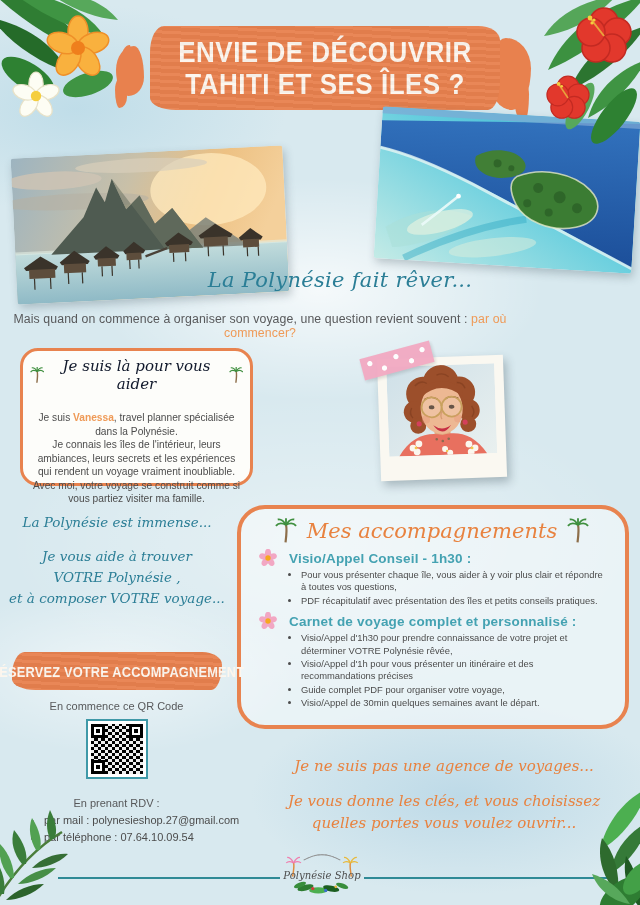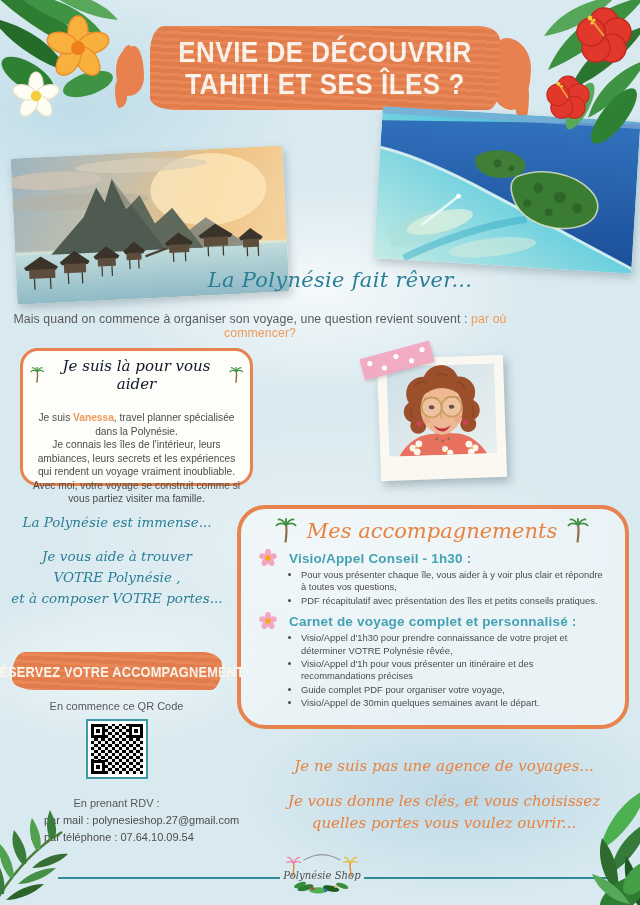--- a/index.html
+++ b/index.html
@@ -350,21 +350,21 @@
           <circle cx="54" cy="76" r="1.3"></circle>
           <circle cx="60" cy="74" r="1.3"></circle>
         </g>
     </svg>
   </div>
 
   <div class="abs immense serif-it">
     <div class="l1">La Polynésie est immense...</div>
     <div>Je vous aide à trouver</div>
     <div>VOTRE Polynésie ,</div>
-    <div>et à composer VOTRE portes...</div>
+    <div>et à composer VOTRE voyage...</div>
   </div>
 
   <div class="abs offers-box">
     <div class="offers-head serif-it">
       <svg width="22" height="27" viewBox="0 0 24 28">
         <path d="M11.5,27 C12.5,19 13.2,12 12,8" fill="none" stroke="#8d6e4a" stroke-width="2.4"></path>
         <g fill="none" stroke="#3f8f3f" stroke-width="2">
           <path d="M12,8 Q5,4 1,9"></path>
             <path d="M12,8 Q8,1 3,2"></path>
             <path d="M12,8 Q16,1 21,2"></path>

